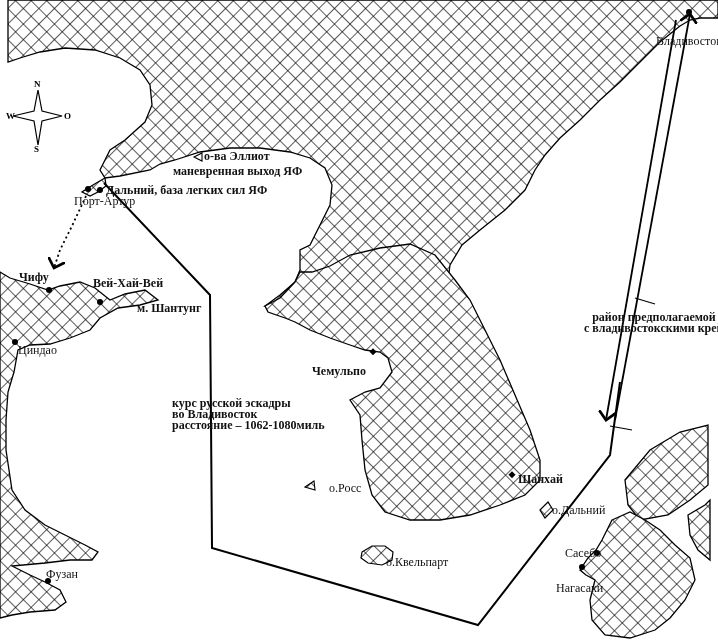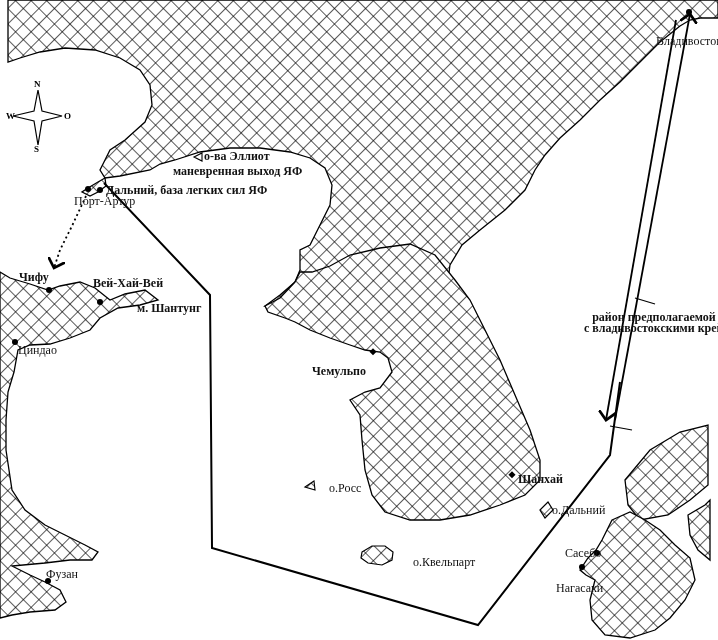--- a/index.html
+++ b/index.html
@@ -82,21 +82,24 @@
   <span class="lbl bold" style="left:204px;top:151px;">о-ва Эллиот</span>
   <span class="lbl bold" style="left:173px;top:166px;">маневренная выход ЯФ</span>
   <span class="lbl bold" style="left:106px;top:185px;">Дальний, база легких сил ЯФ</span>
   <span class="lbl" style="left:74px;top:196px;">Порт-Артур</span>
   <span class="lbl bold" style="left:19px;top:272px;">Чифу</span>
   <span class="lbl bold" style="left:93px;top:278px;text-align:right;">Вей-Хай-Вей</span>
   <span class="lbl bold" style="left:137px;top:303px;">м. Шантунг</span>
   <span class="lbl" style="left:18px;top:345px;">Циндао</span>
   <span class="lbl" style="left:46px;top:569px;">Фузан</span>
   <span class="lbl bold" style="left:312px;top:346px;margin-top:20px;">Чемульпо</span>
+  <span class="lbl bold multi" style="left:172px;top:398px;">курс русской эскадры
+во Владивосток
+расстояние – 1062-1080миль</span>
   <span class="lbl bold multi" style="left:584px;top:312px;text-align:right;">район предполагаемой встречи
 с владивостокскими крейсерами</span>
   <span class="lbl" style="left:329px;top:483px;">о.Росс</span>
   <span class="lbl bold" style="left:518px;top:474px;">Шанхай</span>
   <span class="lbl" style="left:552px;top:505px;">о.Дальний</span>
-  <span class="lbl" style="left:413px;top:557px;">о.Квельпарт</span>
+  <span class="lbl" style="left:386px;top:557px;">о.Квельпарт</span>
   <span class="lbl" style="left:565px;top:548px;">Сасебо</span>
   <span class="lbl" style="left:556px;top:583px;">Нагасаки</span>
 </div>
 
 </body></html>

